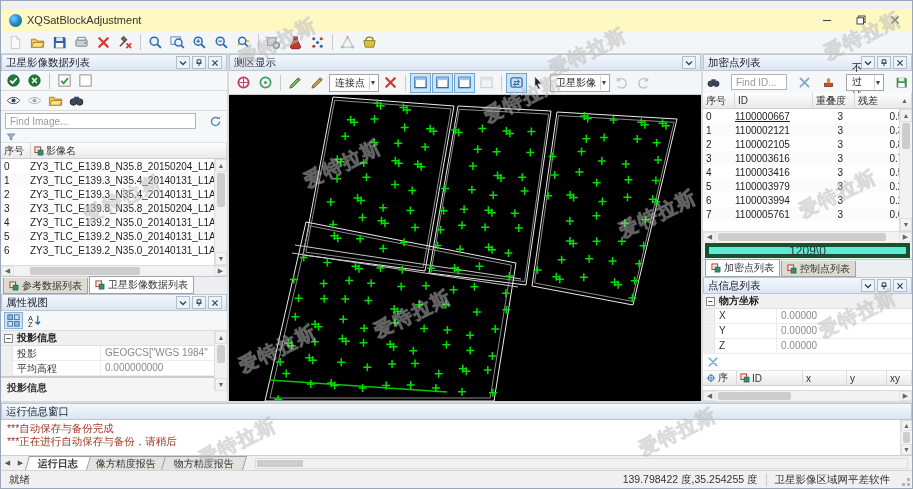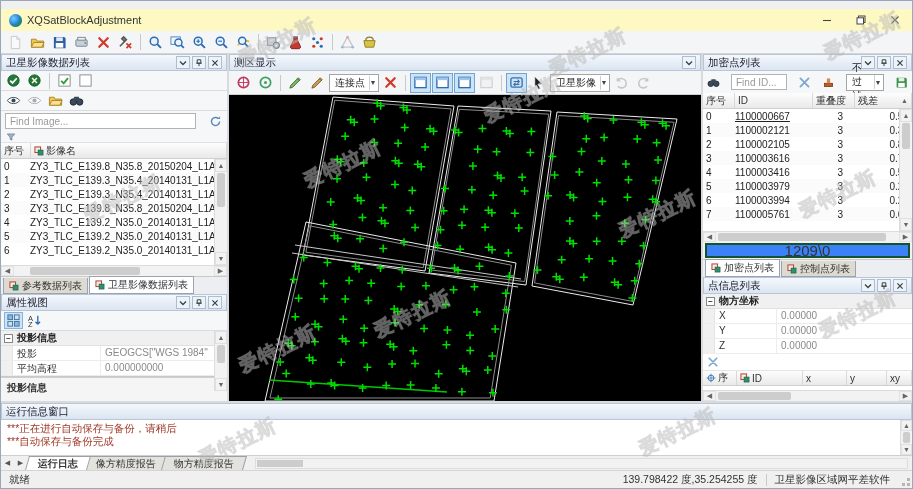--- a/index.html
+++ b/index.html
@@ -85,21 +85,21 @@
 
   
   .maptb { flex:0 0 auto; height:24px; background:#f4f5f7; border-bottom:1px solid #cfcfcf; display:flex; align-items:center; gap:1px; padding:0 4px; }
   .maptb .tbtn.pressed { background:#cde4f7; border:1px solid #6fa6d8; }
   .combo { display:flex; align-items:center; height:18px; border:1px solid #a5a5a5; background:#fff; font-size:10px; padding:0 2px 0 5px; gap:4px; color:#222; }
   .combo .cv { width:7px; height:14px; display:flex; align-items:center; justify-content:center; font-size:7px; color:#444; border-left:1px solid #d0d0d0; }
   .canvas { flex:1 1 auto; position:relative; background:#000; overflow:hidden; }
   .canvas svg { position:absolute; inset:0; width:100%; height:100%; }
 
   
-  .countbar { flex:0 0 auto; height:15px; margin:1px 2px; background:#3b82f6; border:2px solid #14532d; display:flex; align-items:center; justify-content:center; font-size:15px; color:#333; }
+  .countbar { flex:0 0 auto; height:15px; margin:1px 2px; background:#5eead4; border:4px solid #14532d; display:flex; align-items:center; justify-content:center; font-size:12px; color:#333; }
   .xrow { flex:0 0 auto; height:17px; display:flex; align-items:center; padding-left:4px; background:#fff; border-bottom:1px solid #e4e4e4; }
   .xrow svg { width:12px; height:12px; }
 
   
   .logpanel { flex:0 0 auto; height:54px; display:flex; flex-direction:column; border-top:2px solid #d8dade; background:#fff; }
   .logbody { flex:1; position:relative; background:#fff; padding:2px 6px; overflow:hidden; }
   .logline { font-size:10.5px; color:#a03a2a; line-height:13px; white-space:nowrap; }
 
   .sheettabs { flex:0 0 auto; height:15px; background:#f0f0f0; border-top:1px solid #cfcfcf; display:flex; align-items:center; }
   .stnav { display:flex; }
@@ -1160,22 +1160,22 @@
         <span class="arr">▶</span>
       </div>
     </div>
   </div>
 
   <div class="logpanel">
     <div class="ptitle">
       <span class="cap">运行信息窗口</span>
     </div>
     <div class="logbody">
+      <div class="logline">***自动保存与备份完成</div>
       <div class="logline">***正在进行自动保存与备份，请稍后</div>
-      <div class="logline">***自动保存与备份完成</div>
       <div class="vsb" style="width:12px">
         <span class="arr">▲</span>
           <span class="thumb" style="height:14px"></span>
         <span class="arr" style="margin-top:auto">▼</span>
       </div>
     </div>
   </div>
 
   <div class="sheettabs">
     <span class="stnav">

